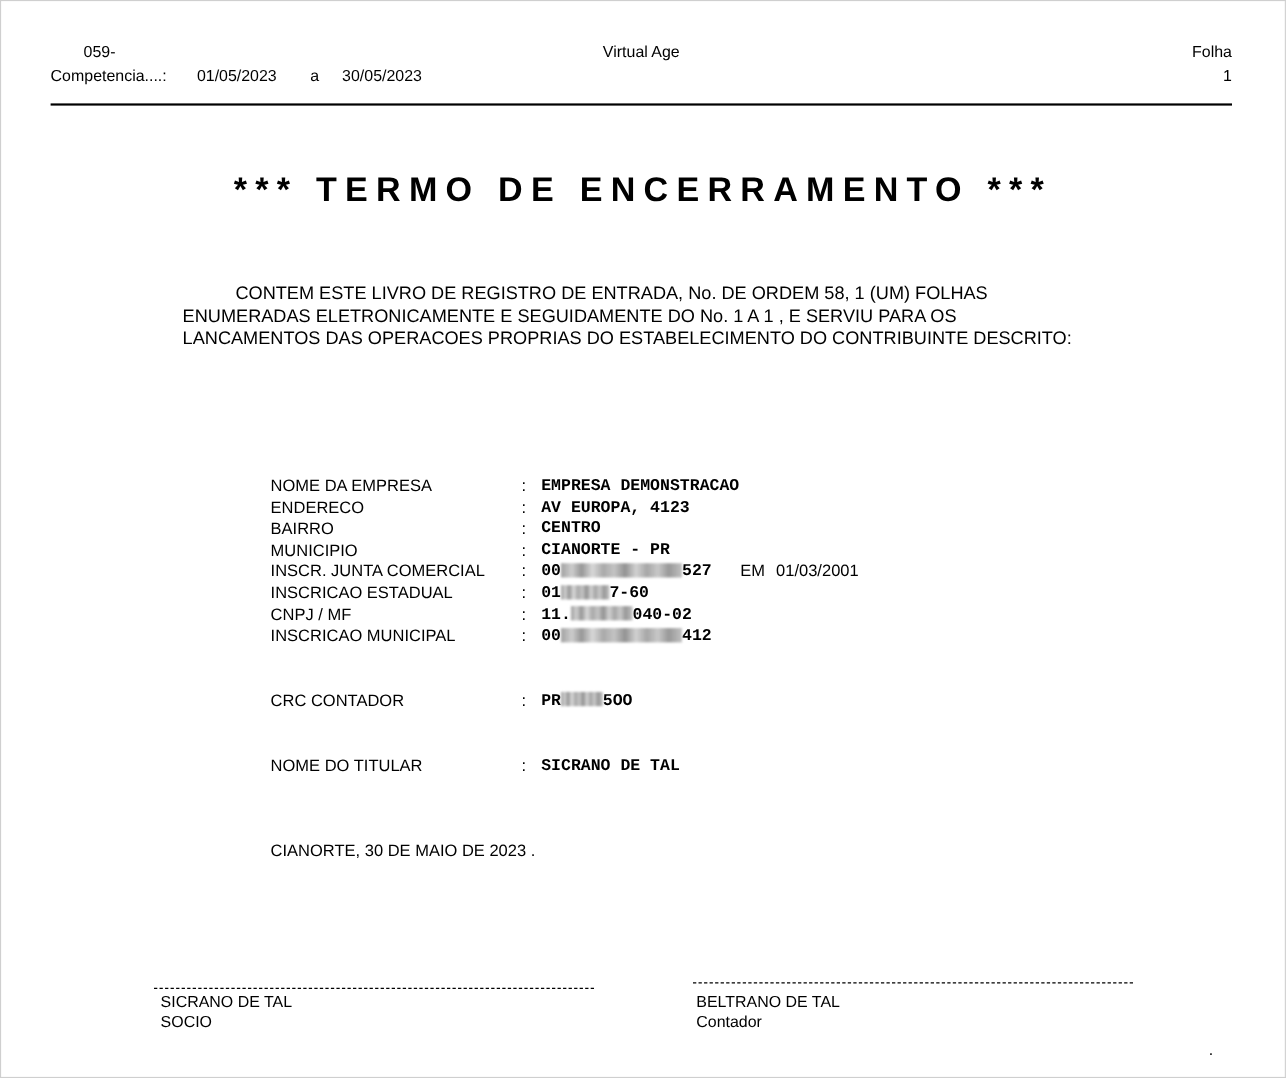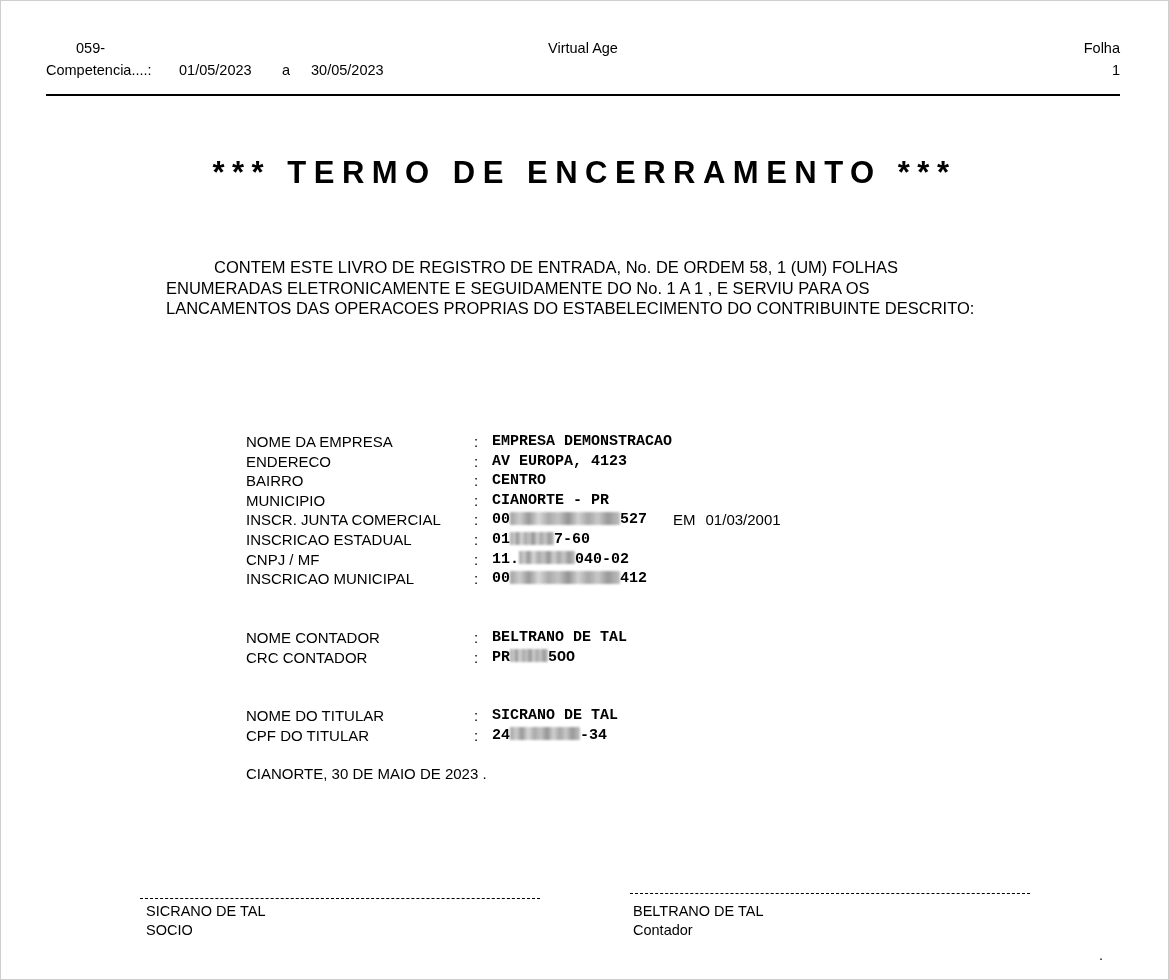--- a/index.html
+++ b/index.html
@@ -320,38 +320,32 @@
       <span class="lbl">CNPJ / MF</span><span class="colon">:</span><span class="val"><span>11.</span><span class="redact" style="width:56px"></span><span>040-02</span></span>
     </div>
 
     <div class="frow">
       <span class="lbl">INSCRICAO MUNICIPAL</span><span class="colon">:</span><span class="val"><span>00</span><span class="redact" style="width:110px"></span><span>412</span></span>
     </div>
 
     <div class="gap"></div>
     <div class="gap"></div>
 
-    <div class="frow">
-      <span class="lbl">NOME CONTADOR</span><span class="colon">:</span><span class="val">BELTRANO DE TAL</span>
-    </div>
 
     <div class="frow">
       <span class="lbl">CRC CONTADOR</span><span class="colon">:</span><span class="val"><span>PR</span><span class="redact" style="width:38px"></span><span>5OO</span></span>
     </div>
 
     <div class="gap"></div>
     <div class="gap"></div>
 
     <div class="frow">
       <span class="lbl">NOME DO TITULAR</span><span class="colon">:</span><span class="val">SICRANO DE TAL</span>
     </div>
 
-    <div class="frow">
-      <span class="lbl">CPF DO TITULAR</span><span class="colon">:</span><span class="val"><span>24</span><span class="redact" style="width:70px"></span><span>-34</span></span>
-    </div>
 
 
   </div>
 
   <div class="closing">CIANORTE, 30  DE  MAIO  DE  2023 .</div>
 
   <div class="sig-left-line"></div>
   <div class="sig-right-line"></div>
   <div class="sig-left-name">SICRANO DE TAL</div>
   <div class="sig-left-role">SOCIO</div>

